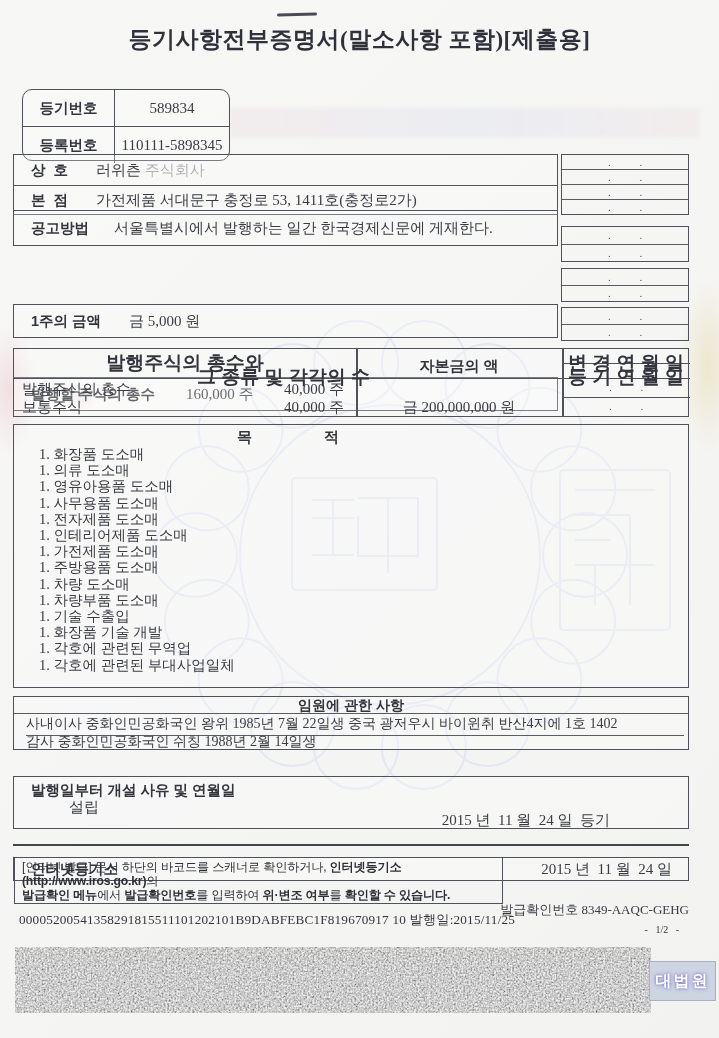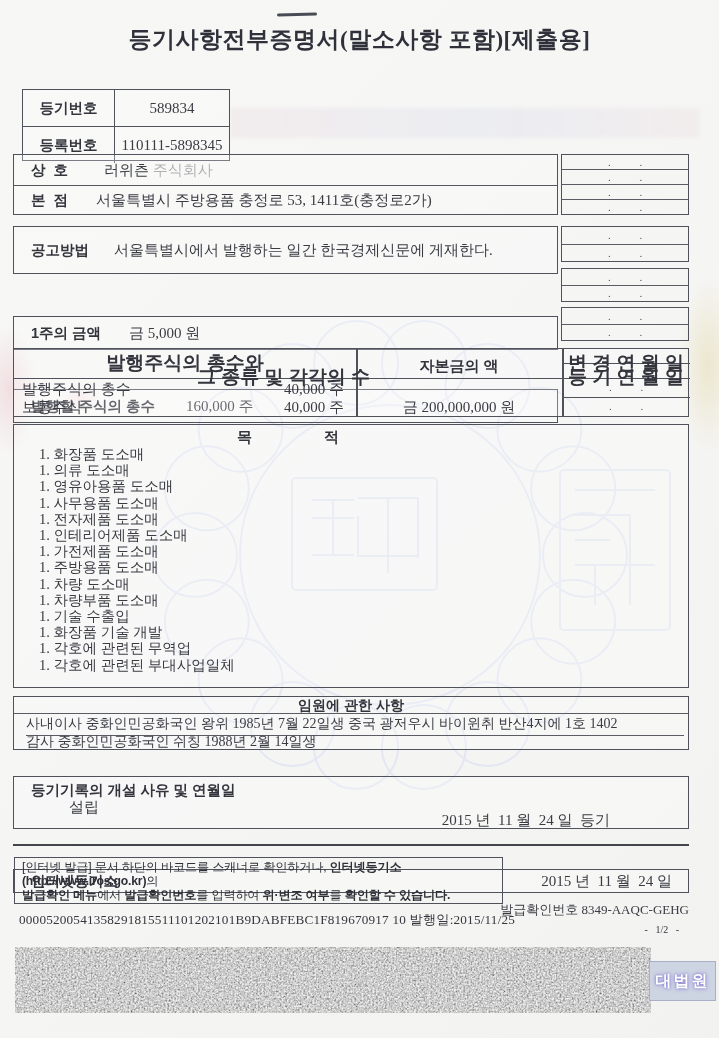--- a/index.html
+++ b/index.html
@@ -25,21 +25,21 @@
     font-size:23px;font-weight:bold;letter-spacing:.5px;color:#2f3039;
   }
   .title-dash{position:absolute;left:277px;top:13px;width:40px;height:3px;background:#4a4c55;transform:rotate(-1.5deg);border-radius:2px;}
 
   .box{position:absolute;border:1.6px solid #50525b;box-sizing:border-box;background:rgba(255,255,255,.25);}
   .lbl{font-family:"Liberation Sans", sans-serif;font-weight:bold;font-size:14.5px;color:#33343c;white-space:pre;}
   .val{font-size:15px;white-space:pre;color:#3a3b43;}
   .faded{opacity:.38;}
 
   
-  .regtbl{left:22px;top:89px;width:208px;height:72px;}
+  .regtbl{left:22px;top:89px;width:208px;height:72px;border-radius:10px;}
   .regtbl .r{position:relative;height:36px;display:flex;}
   .regtbl .r + .r{border-top:1.4px solid #50525b;}
   .regtbl .c1{width:92px;border-right:1.4px solid #50525b;display:flex;align-items:center;justify-content:center;box-sizing:border-box;}
   .regtbl .c2{flex:1;display:flex;align-items:center;justify-content:center;}
 
   .fieldrow{position:relative;}
   .fieldrow .lbl{position:absolute;left:17px;top:50%;transform:translateY(-50%);}
   .fieldrow .val{position:absolute;top:50%;transform:translateY(-50%);}
 
   .datecol{position:absolute;left:561px;width:128px;border:1.6px solid #50525b;box-sizing:border-box;display:flex;flex-direction:column;}
@@ -129,43 +129,43 @@
     </div>
     <div class="r">
       <div class="c1 lbl">등록번호</div>
       <div class="c2 val">110111-5898345</div>
     </div>
   </div>
 
   <div class="box" style="left:13px;top:154px;width:545px;height:61px;">
     <div class="fieldrow" style="height:30px;">
       <span class="lbl">상  호</span>
-      <span class="val" style="left:82px;margin-left:8px;"><span>러위츤 </span><span class="faded">주식회사</span></span>
+      <span class="val" style="left:82px;"><span>러위츤 </span><span class="faded">주식회사</span></span>
     </div>
     <div class="fieldrow" style="height:28px;border-top:1.2px solid #55575f;">
       <span class="lbl">본  점</span>
-      <span class="val" style="left:82px;">서울특별시 주방용품 충정로 53, 1411호(충정로2가)</span>
+      <span class="val" style="left:82px;">가전제품 서대문구 충정로 53, 1411호(충정로2가)</span>
     </div>
   </div>
   <div class="datecol" style="top:154px;height:61px;">
     <div class="dcell">
         <span class="dots">. .</span>
       </div>
     <div class="dcell">
         <span class="dots">. .</span>
       </div>
     <div class="dcell">
         <span class="dots">. .</span>
       </div>
     <div class="dcell">
         <span class="dots">. .</span>
       </div>
   </div>
 
-  <div class="box fieldrow" style="left:13px;top:226px;width:545px;height:48px;">
+  <div class="box fieldrow" style="left:13px;top:210px;width:545px;height:36px;">
     <span class="lbl">공고방법</span>
     <span class="val" style="left:100px;">서울특별시에서 발행하는 일간 한국경제신문에 게재한다.</span>
   </div>
   <div class="datecol" style="top:226px;height:36px;">
     <div class="dcell">
         <span class="dots">. .</span>
       </div>
     <div class="dcell">
         <span class="dots">. .</span>
       </div>
@@ -249,21 +249,21 @@
     <div class="off-row" style="top:18px;border-bottom:1px solid #5a5c64;padding-bottom:2px;">사내이사 중화인민공화국인 왕위 1985년 7월 22일생 중국 광저우시 바이윈취 반산4지에 1호 1402</div>
     <div class="off-row" style="top:36px;">감사 중화인민공화국인 쉬칭 1988년 2월 14일생</div>
   </div>
 
   <div class="box fieldrow" style="left:13px;top:753px;width:676px;height:24px;">
     <span class="lbl">인터넷등기소</span>
     <span class="val" style="right:16px;left:auto;position:absolute;top:50%;transform:translateY(-50%);">2015 년  11 월  24 일</span>
   </div>
 
   <div class="box" style="left:13px;top:776px;width:676px;height:53px;">
-    <span class="lbl" style="position:absolute;left:17px;top:4px;">등기기록의 개설 사유 및 연월일</span>
+    <span class="lbl" style="position:absolute;left:17px;top:4px;">발행일부터 개설 사유 및 연월일</span>
     <span class="val" style="position:absolute;left:55px;top:21px;">설립</span>
     <span class="val" style="position:absolute;right:78px;top:34px;">2015 년  11 월  24 일  등기</span>
   </div>
 
   <div class="rule"></div>
 
   <div class="notice">
     <div><span>[인터넷 발급] 문서 하단의 바코드를 스캐너로 확인하거나, </span><b>인터넷등기소(http://www.iros.go.kr)</b><span>의</span></div>
     <div><b>발급확인 메뉴</b><span>에서 </span><b>발급확인번호</b><span>를 입력하여 </span><b>위·변조 여부</b><span>를 </span><b>확인할 수 있습니다.</b></div>
   </div>

